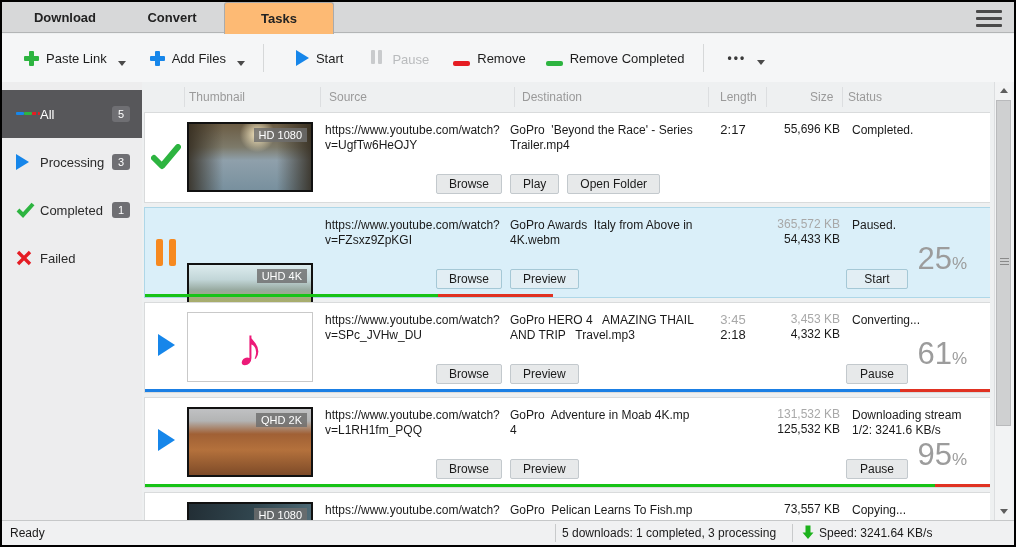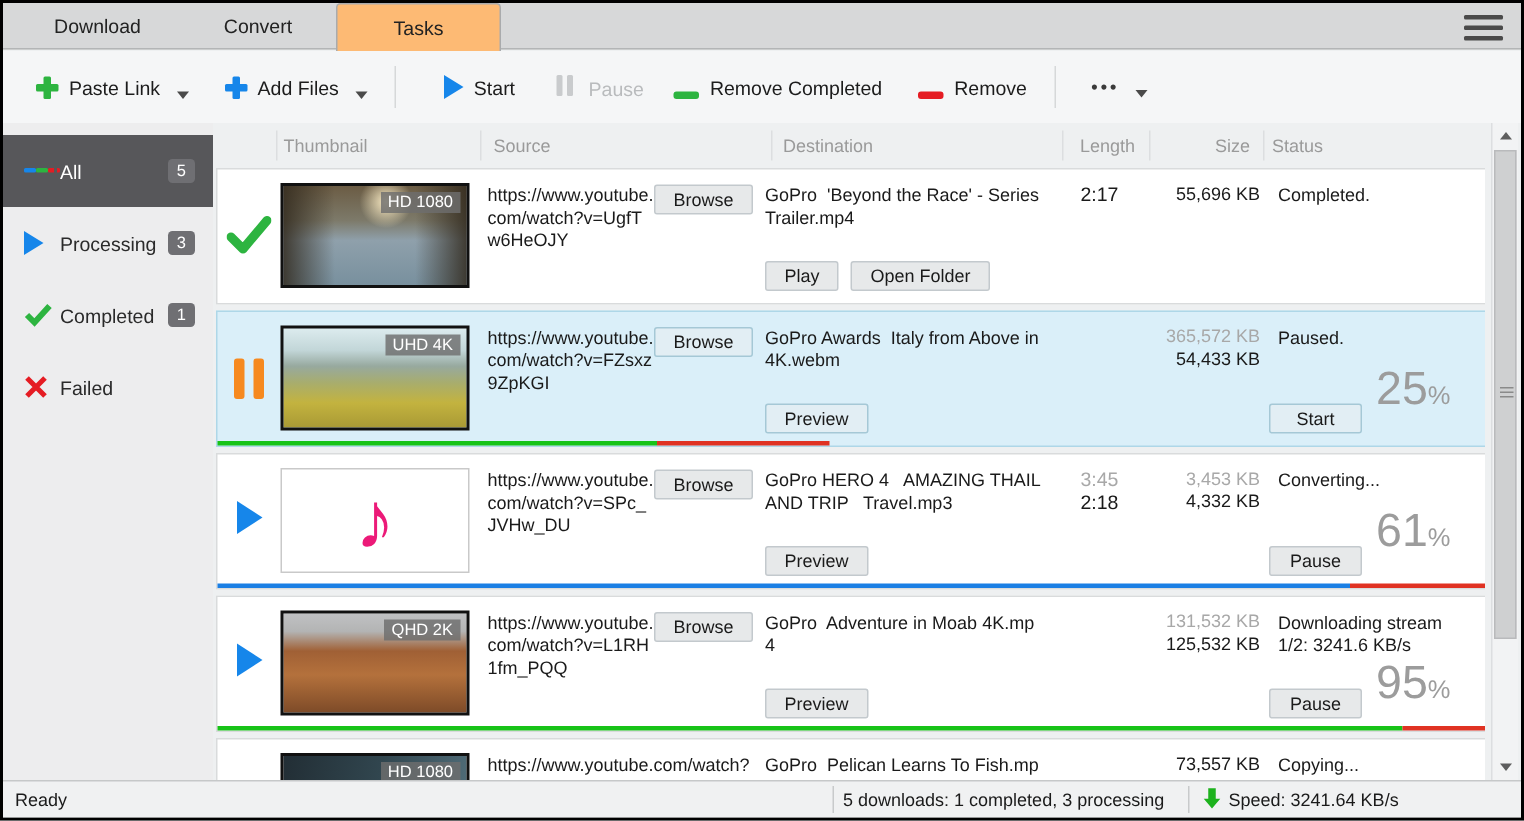--- a/index.html
+++ b/index.html
@@ -2,21 +2,21 @@
 <html><head>
 <meta charset="utf-8">
 <style>
   * { margin:0; padding:0; box-sizing:border-box; }
   body { font-family:"Liberation Sans", sans-serif; background:#888; }
   .window { position:relative; width:1016px; height:547px; border:2px solid #000;
             background:#eef0f1; overflow:hidden; }
 
   
   .tabbar { position:absolute; top:0; left:0; right:0; height:31px;
-            background:#d7d8d9; border-bottom:1px solid #b3b5b6; }
+            background:#d7d8d9; border-bottom:1px solid #b3b5b6;font-weight:bold; }
   .tab { position:absolute; top:0; height:31px; line-height:31px; text-align:center;
          font-size:13px; color:#222; width:110px; cursor:default; }
   .tab.t0 { left:8px; }
   .tab.t1 { left:115px; }
   .tab.active { left:222px; height:32px; background:#fdba74;
                 border:1px solid #a9abad; border-bottom:none;
                 border-radius:3px 3px 0 0; }
   .hamburger { position:absolute; top:8px; right:12px; width:26px; height:17px; cursor:pointer; }
   .hamburger i { display:block; height:3px; background:#4a4a4a; margin-bottom:4px; border-radius:1px; }
 
@@ -69,25 +69,25 @@
   .c-state { width:42px; display:flex; justify-content:center; padding-top:22px; }
   .c-thumb { width:130px; }
   .thumb { position:relative; width:126px; height:70px; border:2px solid #111; overflow:hidden; }
   .thumb.light { border:1px solid #c9c9c9; display:flex; align-items:center; justify-content:center; }
   .quality { position:absolute; top:4px; right:4px; background:rgba(110,110,110,.82); color:#fff;
              font-size:11px; padding:1px 5px; }
   .thumb-road { background:
       radial-gradient(circle at 56% 16%, rgba(255,240,200,.95) 0, rgba(255,240,200,0) 20%),
       linear-gradient(90deg, rgba(50,42,30,.85), rgba(50,42,30,0) 28%, rgba(50,42,30,0) 72%, rgba(50,42,30,.85)),
       linear-gradient(180deg,#6b5c44 0%,#7d7a6a 35%,#8fa0ab 55%,#78909e 100%); }
-  .thumb-italy { background:linear-gradient(180deg,#dcebee 0,#c2d6d8 22%,#97a99f 38%,#a8ad6d 55%,#c3b33f 75%,#a99a35 100%); }
+  .thumb-italy { background:linear-gradient(180deg,#dcebee 0,#c2d6d8 22%,#97a99f 38%,#a8ad6d 55%,#c3b33f 75%,#a99a35 100%);margin-top:46px; }
   .thumb-moab { background:linear-gradient(180deg,#c0c1c3 0,#b3b4b4 18%,#a06035 38%,#b4713c 62%,#7e4b28 100%); }
   .thumb-pelican { background:linear-gradient(100deg,#222e35 0,#31464f 50%,#53707c 100%); }
   .note { font-size:54px; color:#ec1a78; line-height:1; }
-  .c-src { width:193px; padding:1px 8px 8px 8px; display:flex; flex-direction:row; }
+  .c-src { width:193px; padding:1px 8px 8px 8px; display:flex; flex-direction:column;align-items:flex-end; }
   .c-dst { width:196px; padding:1px 10px 8px 0; display:flex; flex-direction:column; }
   .wrap { font-size:12px; color:#1a1a1a; line-height:15px; word-break:break-all; white-space:pre-wrap; flex:1; }
   .btnrow { display:flex; gap:8px; }
   .btn { font-size:12px; color:#1a1a1a; background:#e7e9ea; border:1px solid #c3c9cd;
          border-radius:2px; padding:2px 12px; height:20px; line-height:15px; cursor:pointer; }
   .row.selected .btn { background:#e2eef4; border-color:#a5c8d6; }
   .c-len { width:54px; text-align:center; font-size:13px; line-height:15px; }
   .c-size { width:80px; text-align:right; font-size:12px; line-height:15px; }
   .muted { color:#a8a8a8; }
   .dark { color:#1a1a1a; }
@@ -159,27 +159,27 @@
     </div>
     <div class="tsep"></div>
     <div class="tbtn" style="margin-left:14px;">
       <span class="tri-play"></span>
       <span>Start</span>
     </div>
     <div class="tbtn disabled" style="margin-left:12px;">
       <span class="pause-bars"><i></i><i></i></span>
       <span>Pause</span>
     </div>
+    <div class="tbtn" style="margin-left:8px;">
+      <span class="minus red"></span>
+      <span>Remove</span>
+    </div>
     <div class="tbtn" style="margin-left:4px;">
       <span class="minus green"></span>
       <span>Remove Completed</span>
-    </div>
-    <div class="tbtn" style="margin-left:8px;">
-      <span class="minus red"></span>
-      <span>Remove</span>
     </div>
     <div class="tsep"></div>
     <div class="tbtn" style="margin-left:6px;">
       <span class="dots">•••</span>
       <i class="caret"></i>
     </div>
   </div>
 
   <div class="sidebar">
     <div class="side-item selected">

